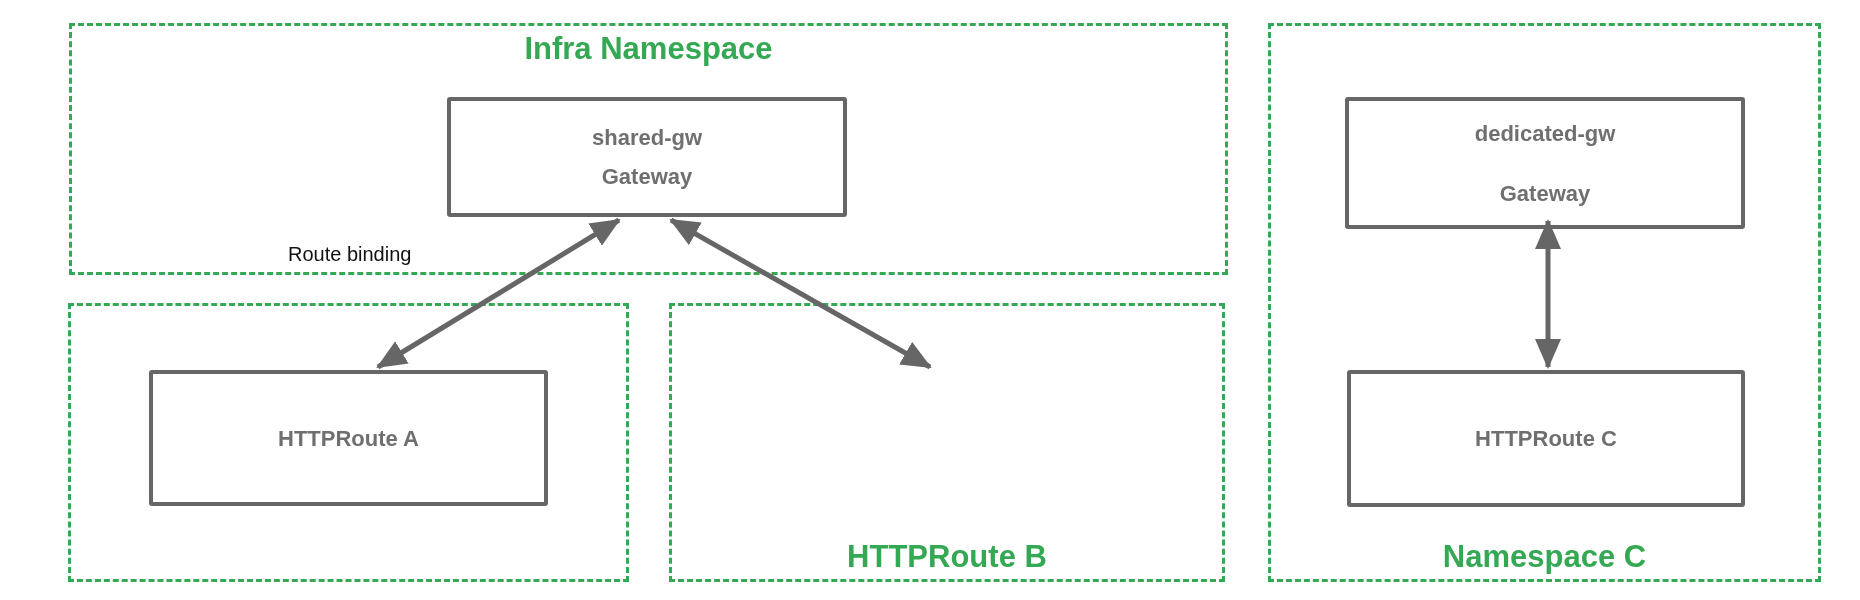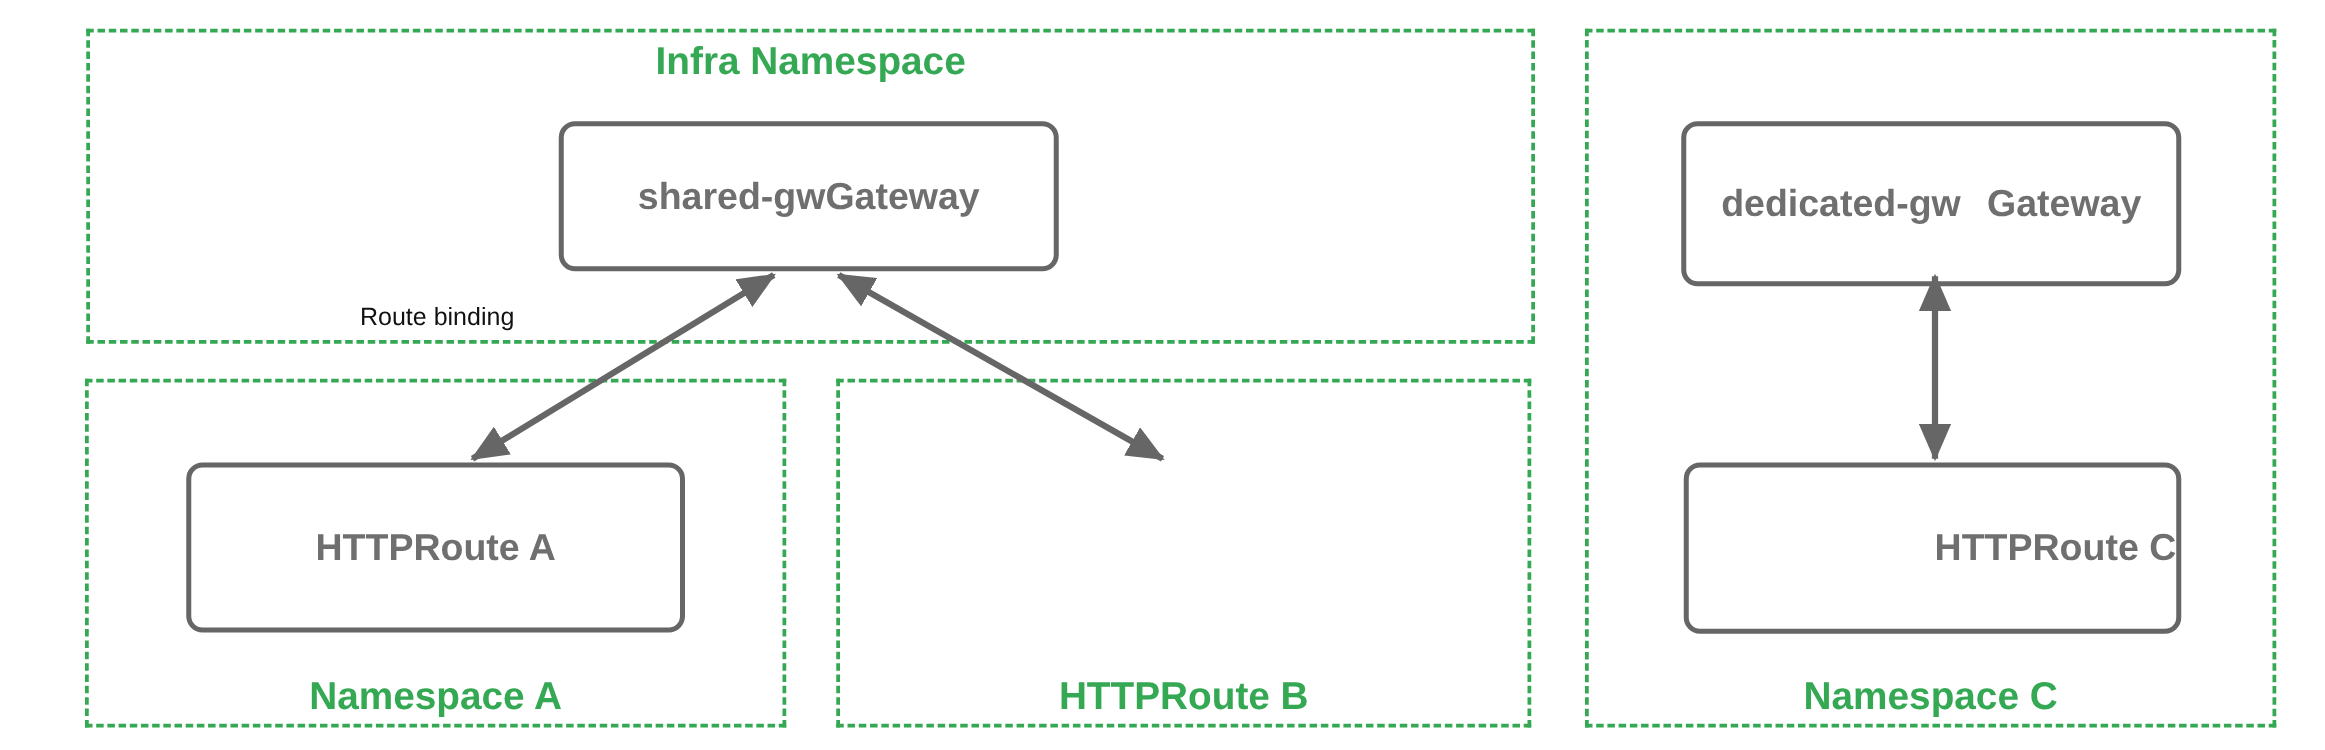--- a/index.html
+++ b/index.html
@@ -44,36 +44,37 @@
   }
   .t-infra { left: 69px;   top: 31px;  width: 1159px; }
   .t-a     { left: 68px;   top: 539px; width: 561px;  }
   .t-b     { left: 669px;  top: 539px; width: 556px;  }
   .t-c     { left: 1268px; top: 539px; width: 553px;  }
 
   
   .node-box {
     position: absolute;
     border: 4px solid var(--gray);
-    border-radius: 13px;
+    border-radius: 3px;
     background: #ffffff;
     color: var(--graytext);
     font-weight: bold;
-    font-size: 30px;
+    font-size: 22px;
     line-height: 39px;
     display: flex;
+    flex-direction: column;
     align-items: center;
     justify-content: center;
     text-align: center;
   }
   .gw-shared    { left: 447px;  top: 97px;  width: 400px; height: 120px; }
   .gw-dedicated { left: 1345px; top: 97px;  width: 400px; height: 132px; gap: 21px; }
   .route-a      { left: 149px;  top: 370px; width: 399px; height: 136px; }
   .route-b      { left: 748px;  top: 370px; width: 400px; height: 137px; }
-  .route-c      { left: 1347px; top: 370px; width: 398px; height: 137px; justify-content: flex-end; }
+  .route-c      { left: 1347px; top: 370px; width: 398px; height: 137px; }
 
   
   .annotation {
     position: absolute;
     left: 288px;
     top: 238px;
     color: var(--black);
     font-size: 20px;
     line-height: 32px;
     white-space: nowrap;
@@ -91,21 +92,20 @@
 <body>
 
 <div class="canvas">
 
   <div class="ns-box ns-infra"></div>
   <div class="ns-box ns-a"></div>
   <div class="ns-box ns-b"></div>
   <div class="ns-box ns-c"></div>
 
   <div class="ns-title t-infra">Infra Namespace</div>
-  <div class="ns-title t-a">Namespace A</div>
   <div class="ns-title t-b">HTTPRoute B</div>
   <div class="ns-title t-c">Namespace C</div>
 
   <div class="node-box gw-shared">
     <span>shared-gw</span>
     <span>Gateway</span>
   </div>
 
   <div class="node-box gw-dedicated">
     <span>dedicated-gw</span>

